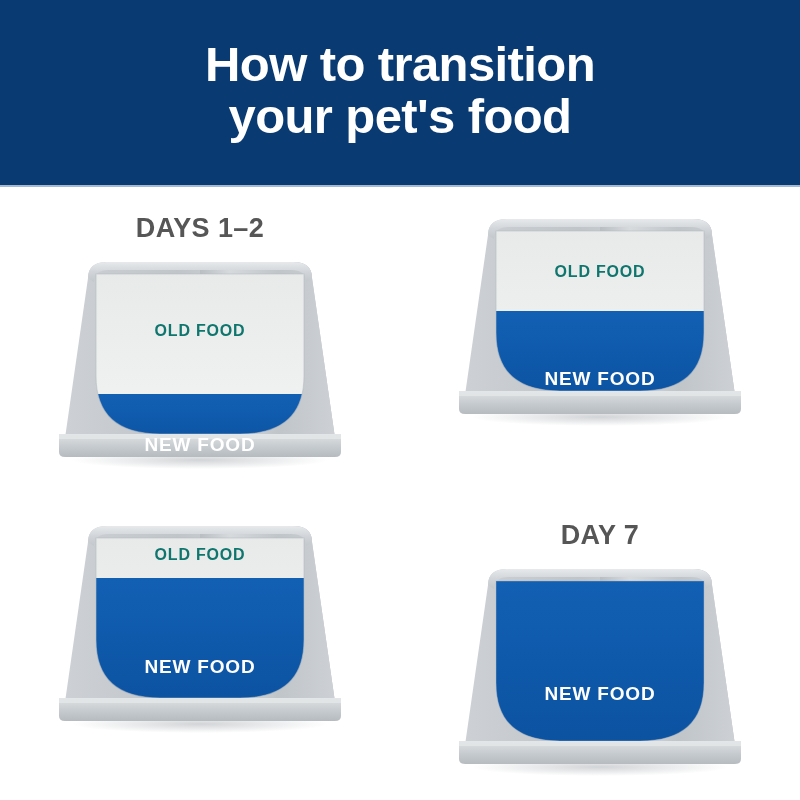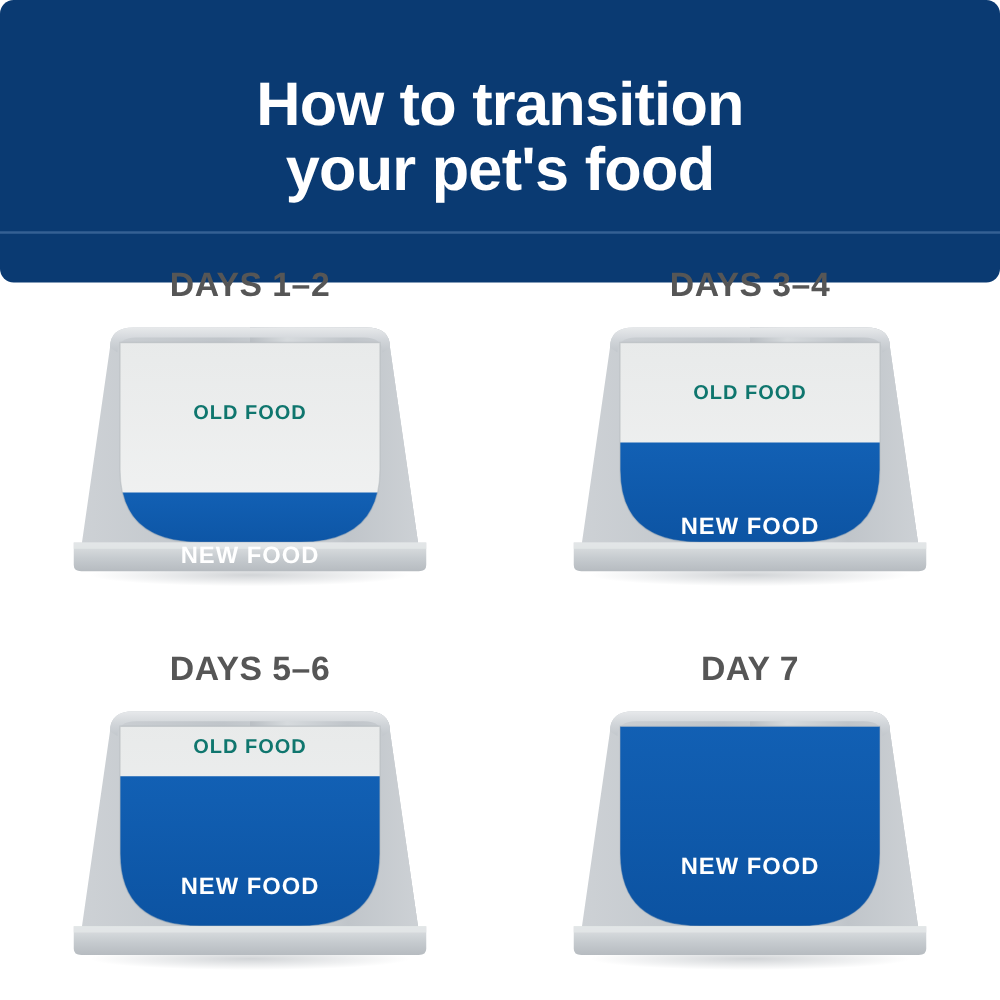--- a/index.html
+++ b/index.html
@@ -19,27 +19,26 @@
     height: 800px;
     background: #ffffff;
   }
 
   
   .banner {
     position: absolute;
     left: 0;
     top: 0;
     width: 800px;
-    height: 226px;
+    height: 185px;
     background: #0a3a72;
     display: flex;
     align-items: center;
     justify-content: center;
     text-align: center;
-    border-radius: 11px;
   }
   .banner-title {
     color: #ffffff;
     font-family: "Liberation Sans", sans-serif;
     font-weight: bold;
     font-size: 49px;
     line-height: 1.06;
     letter-spacing: -0.6px;
     white-space: pre-line;
     padding-bottom: 4px;
@@ -192,21 +191,20 @@
           <path d="M 24 178 L 306 178 L 306 196 Q 306 201 300 201 L 30 201 Q 24 201 24 196 Z" fill="url(#base1)"></path>
           <path d="M 24 178 L 306 178 L 306 183 L 24 183 Z" fill="#e3e6e8" opacity="0.85"></path>
         </svg>
 
         <div class="label label-old" style="top:66px">OLD FOOD</div>
         <div class="label label-new" style="top:140px">NEW FOOD</div>
       </div>
     </div>
 
     <div class="step">
-      <div class="step-title">DAYS 3–4</div>
       <div class="bowl-wrap">
         <svg class="bowl-svg" viewBox="0 0 330 225">
           <defs>
             <clipPath id="cavityClip2">
               <path d="M 61 18 L 269 18 L 269 120 Q 269 178 205 178 L 125 178 Q 61 178 61 120 Z"></path>
             </clipPath>
           </defs>
           <ellipse cx="165" cy="204" rx="128" ry="9" fill="url(#shadow1)"></ellipse>
           <path d="M 53 22 Q 53 6 72 6 L 258 6 Q 277 6 277 22 L 300 182 L 30 182 Z" fill="url(#wallL1)"></path>
           <path d="M 165 6 L 258 6 Q 277 6 277 22 L 300 182 L 165 182 Z" fill="url(#wallR1)"></path>
@@ -220,21 +218,20 @@
           <path d="M 24 178 L 306 178 L 306 196 Q 306 201 300 201 L 30 201 Q 24 201 24 196 Z" fill="url(#base1)"></path>
           <path d="M 24 178 L 306 178 L 306 183 L 24 183 Z" fill="#e3e6e8" opacity="0.85"></path>
         </svg>
 
         <div class="label label-old" style="top:50px">OLD FOOD</div>
         <div class="label label-new" style="top:117px">NEW FOOD</div>
       </div>
     </div>
 
     <div class="step">
-      <div class="step-title">DAYS 5–6</div>
       <div class="bowl-wrap">
         <svg class="bowl-svg" viewBox="0 0 330 225">
           <defs>
             <clipPath id="cavityClip3">
               <path d="M 61 18 L 269 18 L 269 120 Q 269 178 205 178 L 125 178 Q 61 178 61 120 Z"></path>
             </clipPath>
           </defs>
           <ellipse cx="165" cy="204" rx="128" ry="9" fill="url(#shadow1)"></ellipse>
           <path d="M 53 22 Q 53 6 72 6 L 258 6 Q 277 6 277 22 L 300 182 L 30 182 Z" fill="url(#wallL1)"></path>
           <path d="M 165 6 L 258 6 Q 277 6 277 22 L 300 182 L 165 182 Z" fill="url(#wallR1)"></path>

